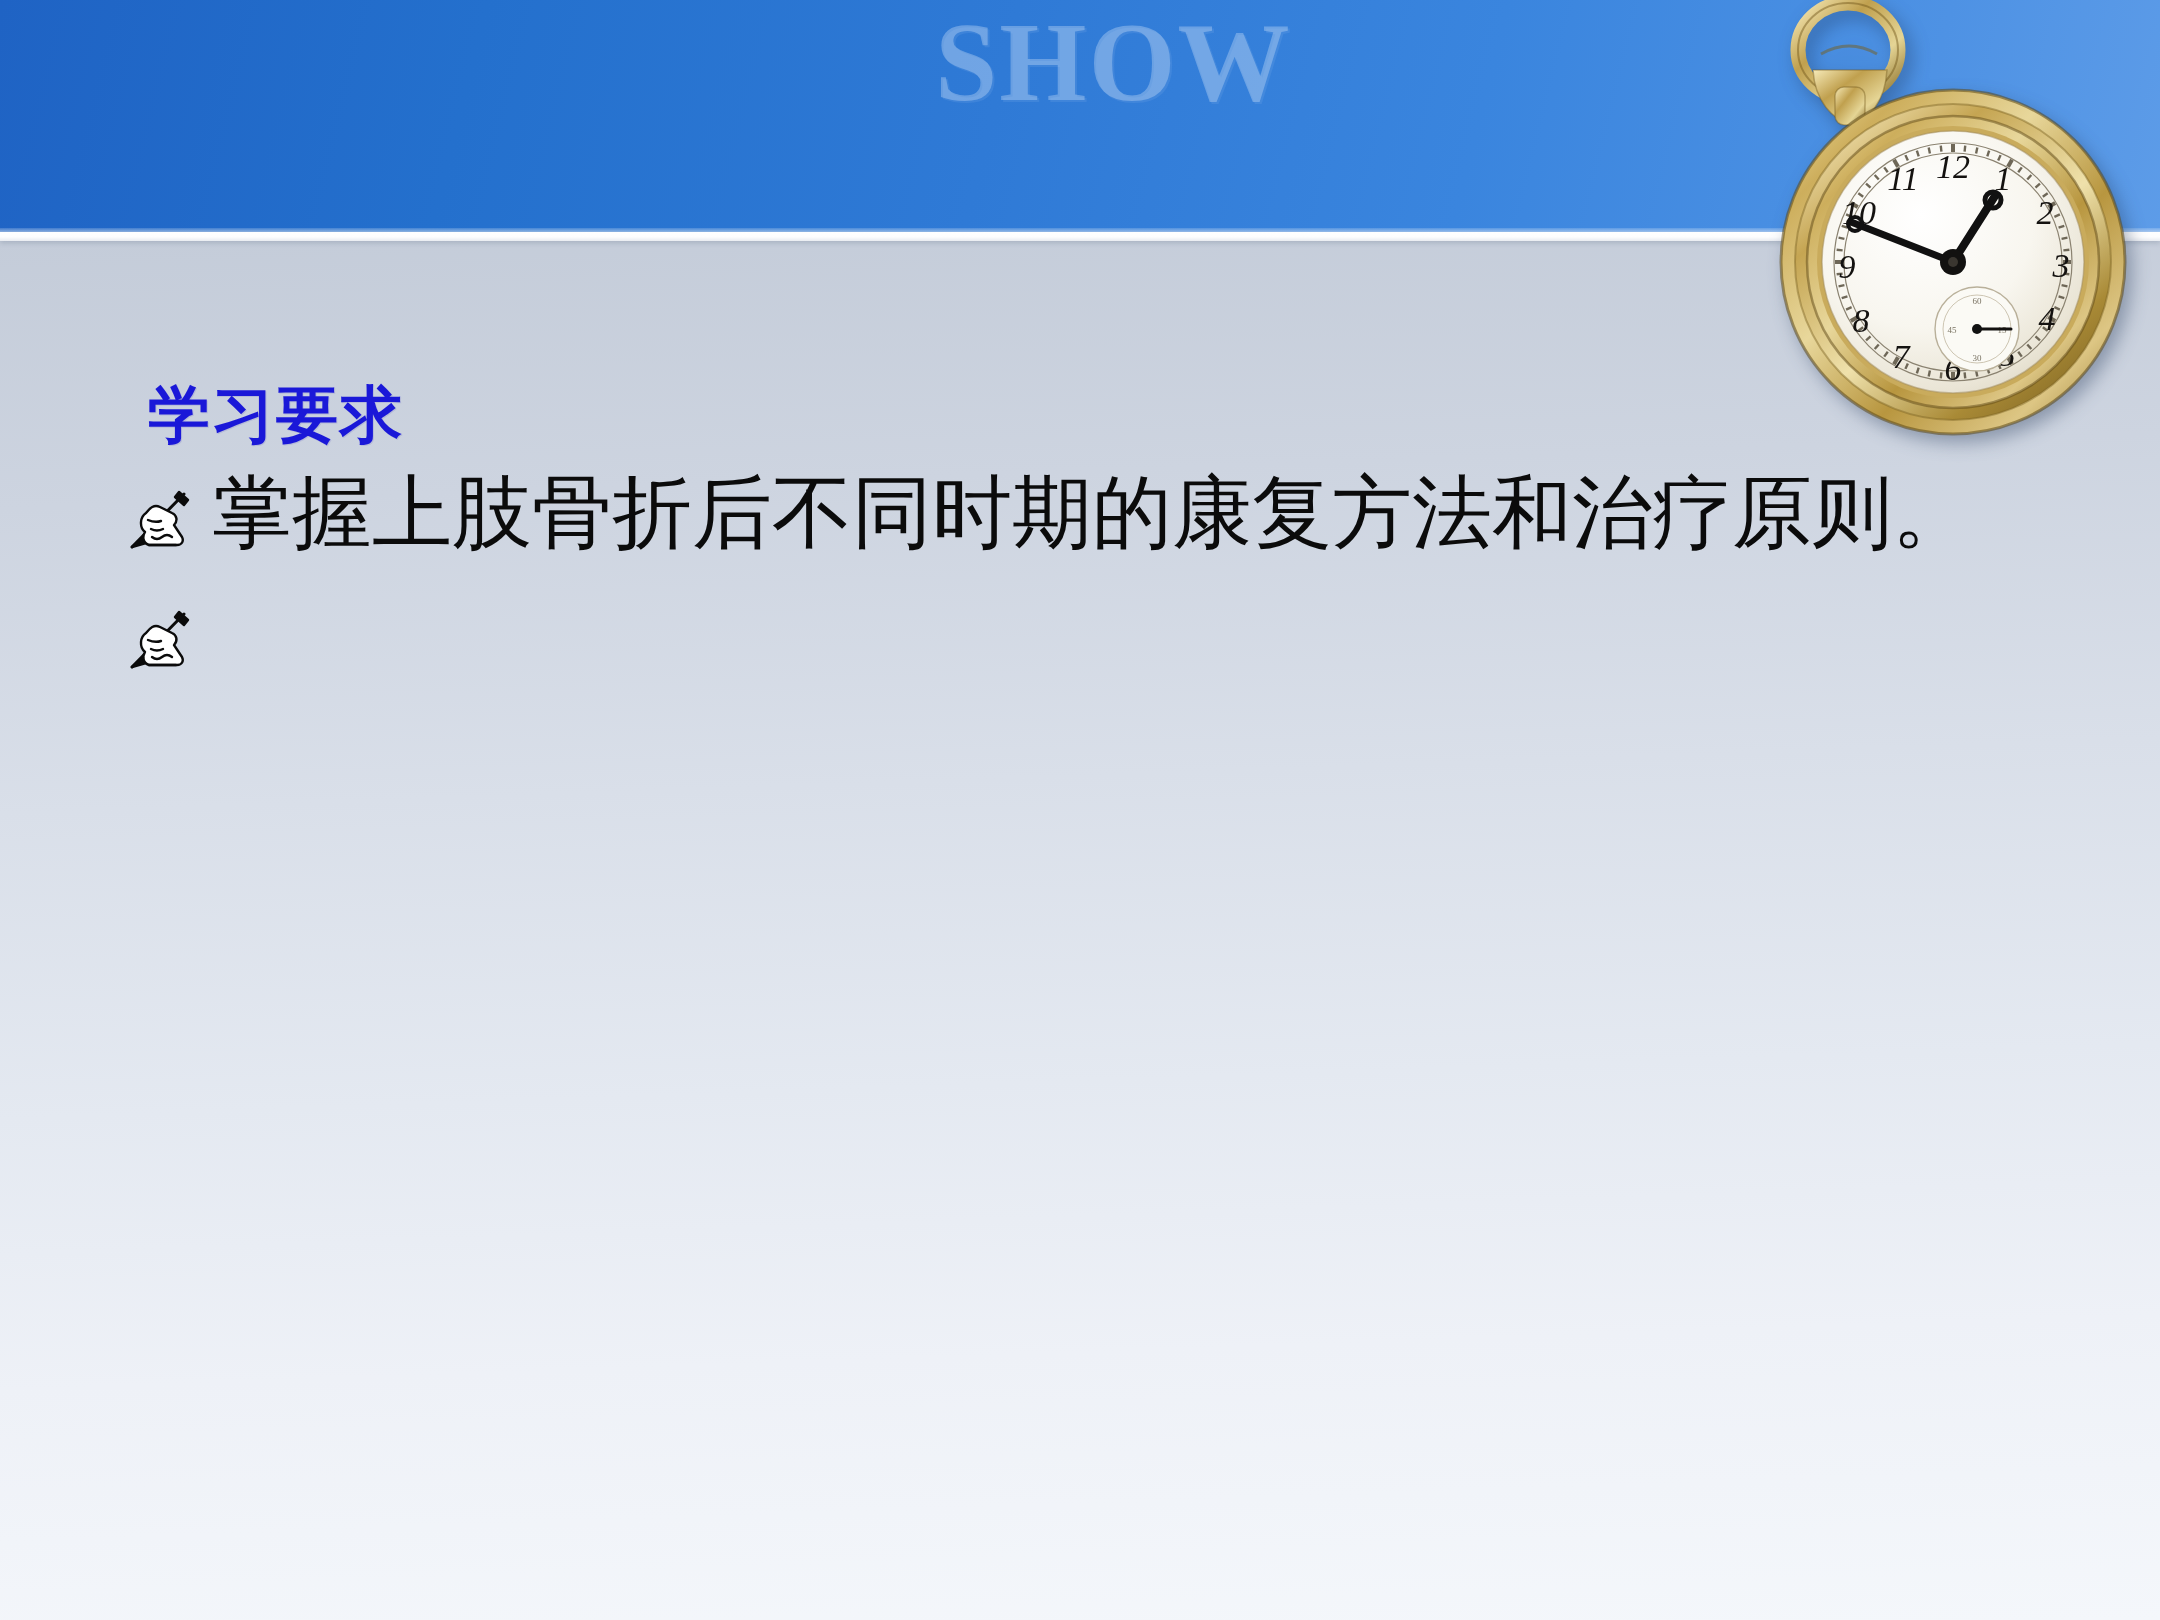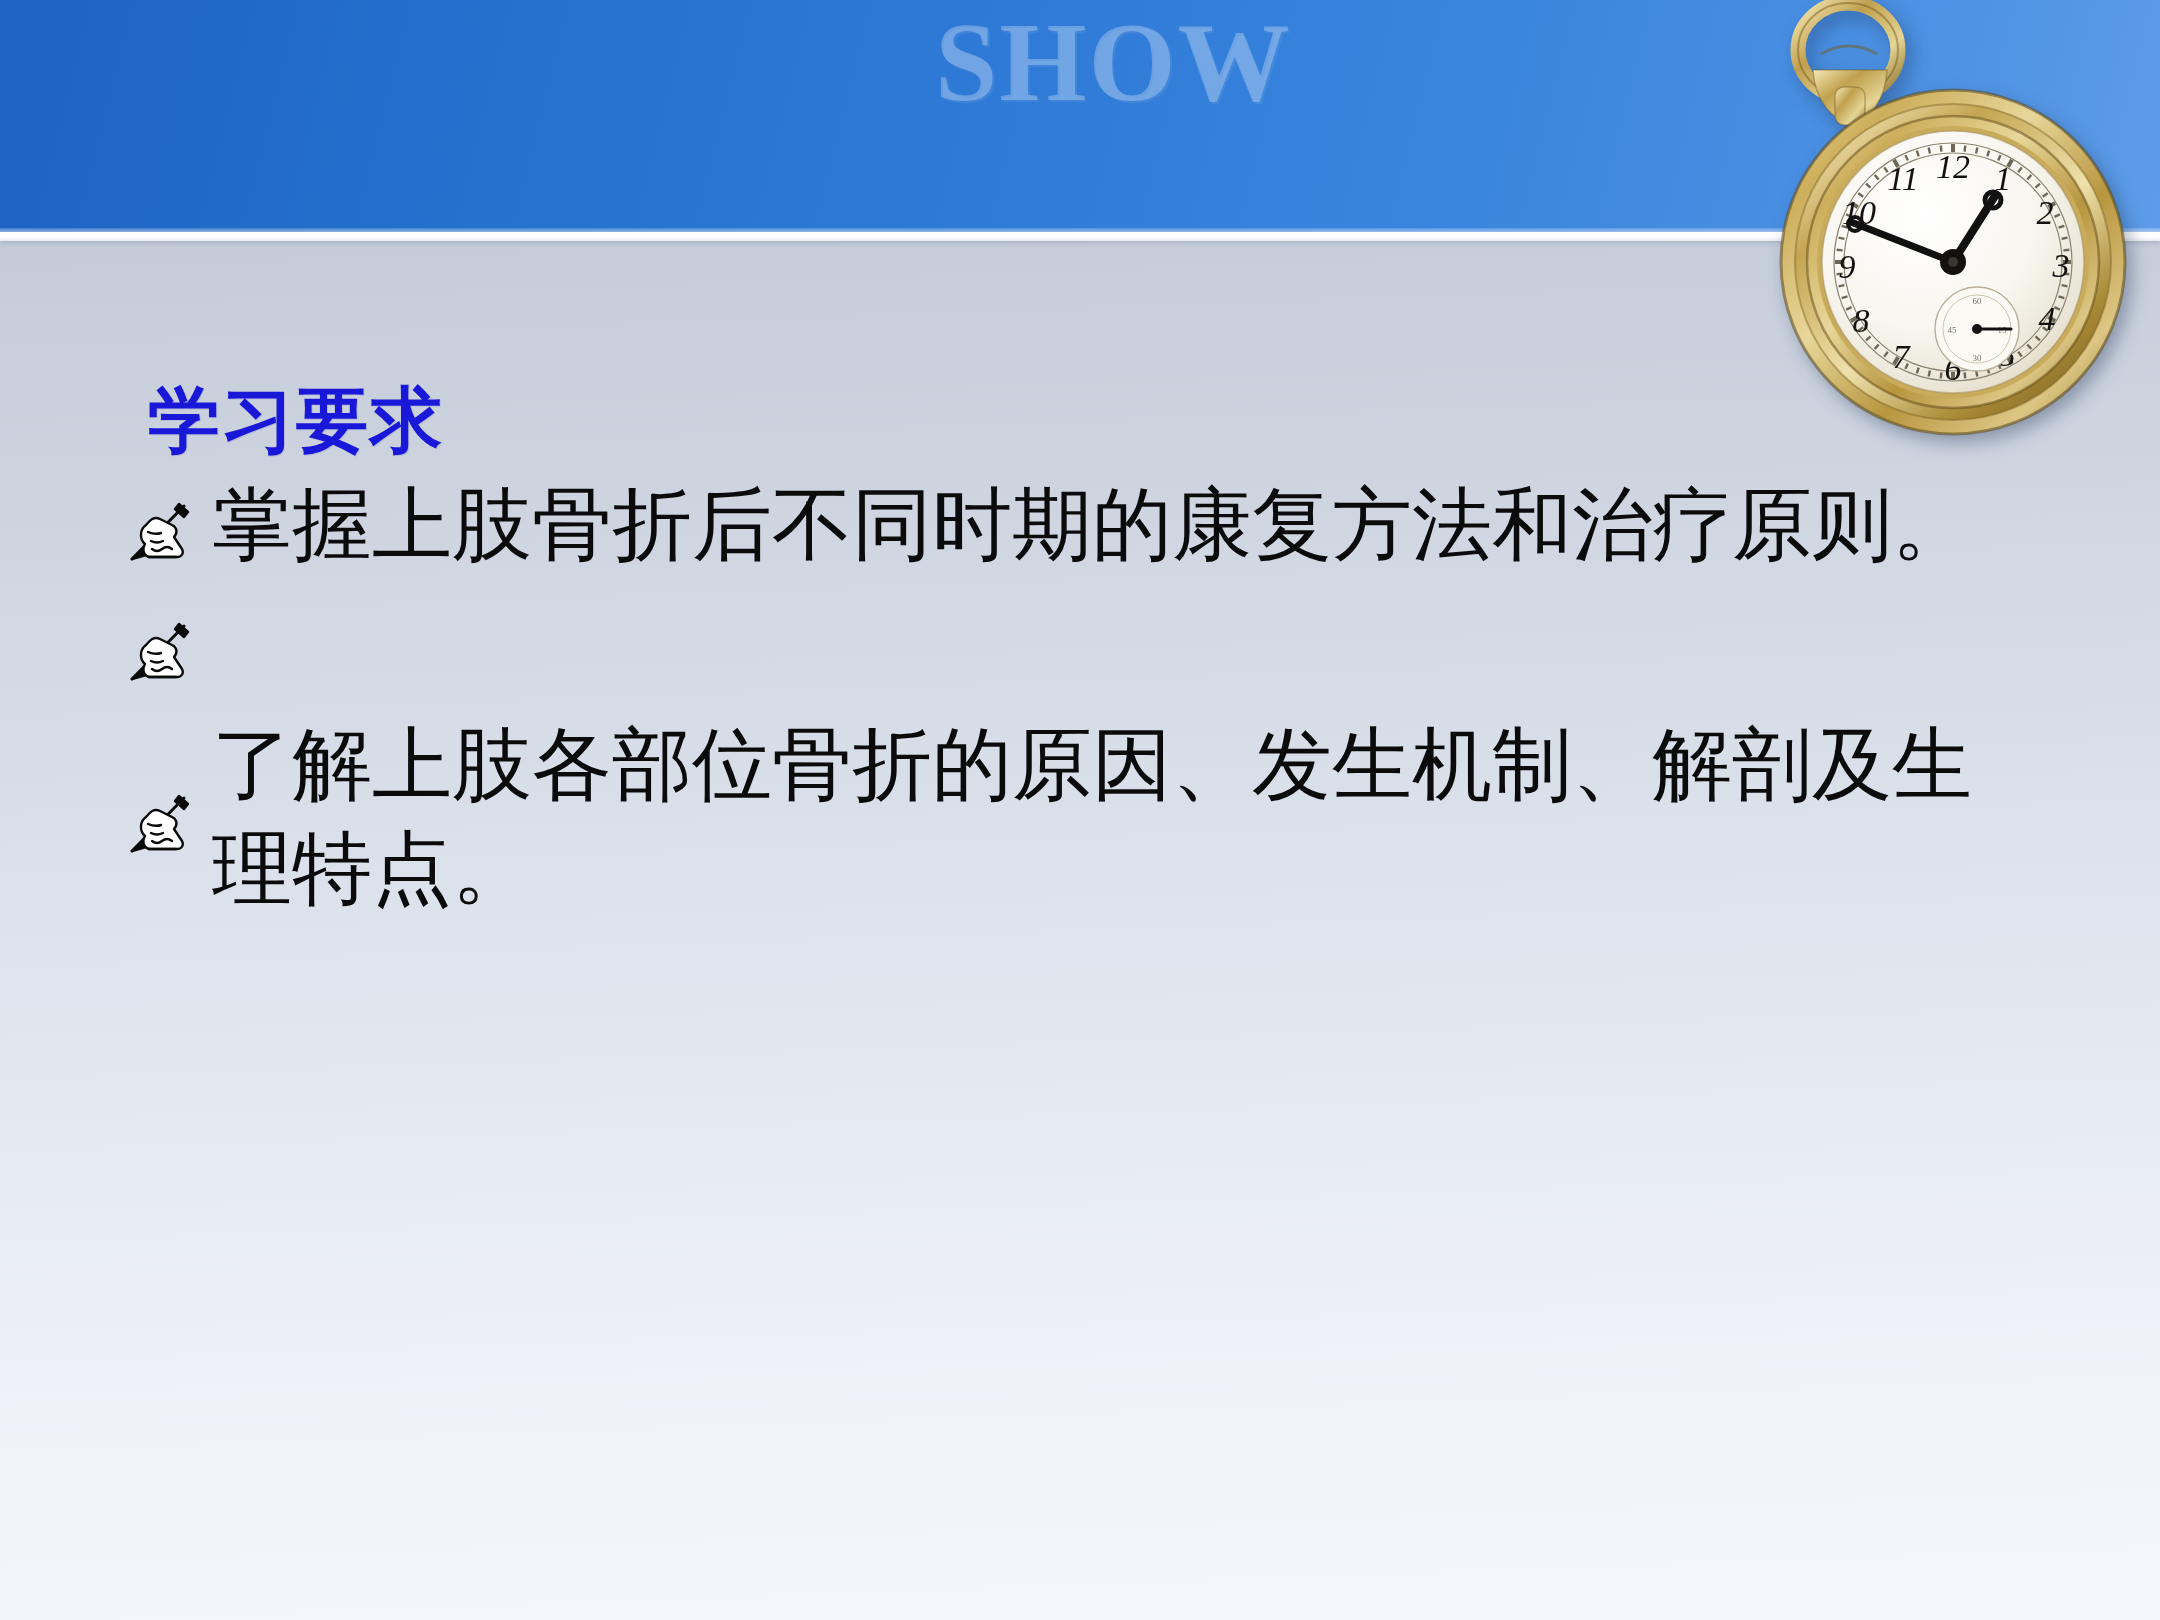--- a/index.html
+++ b/index.html
@@ -86,21 +86,21 @@
 
   
   .content {
     position: absolute;
     left: 0;
     top: 380px;
     width: 2160px;
   }
   .slide-title {
     margin: 0 0 12px 148px;
-    font-size: 72px;
+    font-size: 62px;
     font-weight: bold;
     color: #1a18d8;
     line-height: 1.12;
     letter-spacing: 2px;
     text-shadow: 1px 1px 0 rgba(120,120,200,0.25);
   }
 
   .bullet-list {
     list-style: none;
     margin: 0;
@@ -447,33 +447,16 @@
               <path d="M16 24 C10 28, 9 38, 15 43 C12 48, 13 54, 19 56 L47 56 C52 56, 54 52, 52 48 L44 36 C48 32, 47 26, 42 24 L30 18 C24 15, 20 19, 16 24 Z" fill="#ffffff"></path>
               <path d="M19 56 L46 56"></path>
               <path d="M22 48 q5 4 10 0 q5 -4 10 0"></path>
               <path d="M21 40 q6 3 12 0"></path>
               <path d="M18 31 q7 3 13 1"></path>
             </g>
           </svg>
         </span>
       </li>
 
-      <li class="bullet-item">
-        <span class="bullet-marker">
-          <svg width="78" height="62" viewBox="0 0 78 62" aria-hidden="true">
-            <g fill="none" stroke="#0b0b0b" stroke-width="2.4" stroke-linejoin="round" stroke-linecap="round">
-              <path d="M2 58 L54 5" stroke-width="3"></path>
-              <path d="M2 58 L12 50 L16 54 Z" fill="#0b0b0b"></path>
-              <path d="M49 3 L58 11 L54 16 L45 8 Z" fill="#0b0b0b"></path>
-              <path d="M16 24 C10 28, 9 38, 15 43 C12 48, 13 54, 19 56 L47 56 C52 56, 54 52, 52 48 L44 36 C48 32, 47 26, 42 24 L30 18 C24 15, 20 19, 16 24 Z" fill="#ffffff"></path>
-              <path d="M19 56 L46 56"></path>
-              <path d="M22 48 q5 4 10 0 q5 -4 10 0"></path>
-              <path d="M21 40 q6 3 12 0"></path>
-              <path d="M18 31 q7 3 13 1"></path>
-            </g>
-          </svg>
-        </span>
-        <span class="bullet-text">了解上肢各部位骨折的原因、发生机制、解剖及生理特点。</span>
-      </li>
 
     </ul>
   </div>
 </div>
 
 </body></html>

